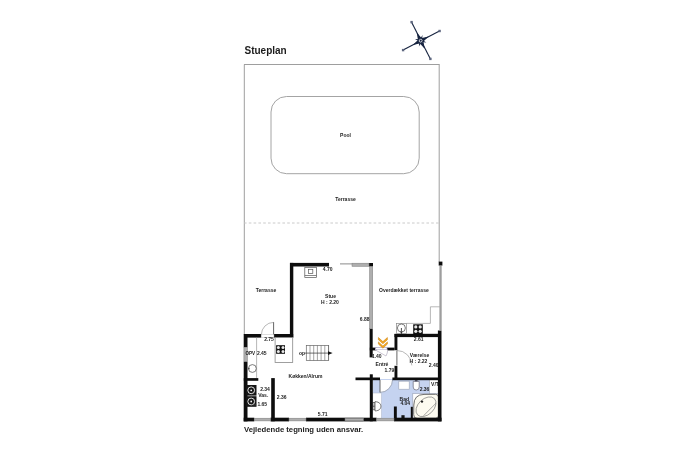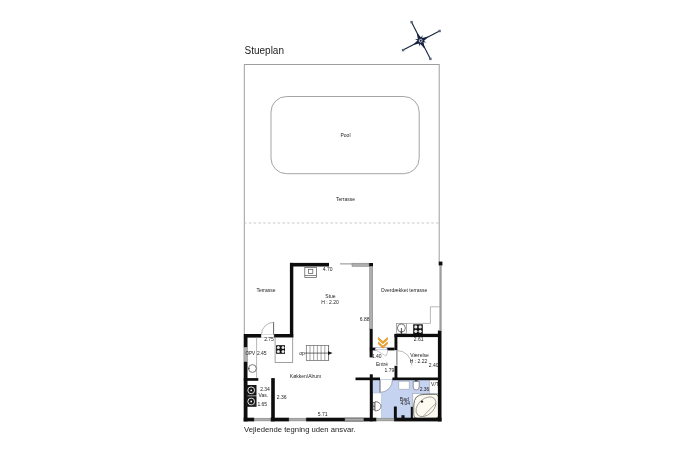--- a/index.html
+++ b/index.html
@@ -1,16 +1,16 @@
 <!DOCTYPE html>
 <html><head>
 <meta charset="utf-8">
 <style>
 html,body{margin:0;padding:0;background:#ffffff;}
-#stage{position:relative;width:687px;height:457px;background:#fff;overflow:hidden;}
+#stage{position:relative;width:687px;height:457px;background:#fff;overflow:hidden;font-weight:bold;}
 svg{position:absolute;left:0;top:0;}
 text{font-family:"Liberation Sans",sans-serif;fill:#1c1c1c;}
 </style>
 </head>
 <body>
 <div id="stage">
 <svg width="687" height="457" viewBox="0 0 687 457">
 
 <g stroke="#9e9e9e" stroke-width="1" fill="none">
 <line x1="244" y1="64.5" x2="439.6" y2="64.5"></line>

